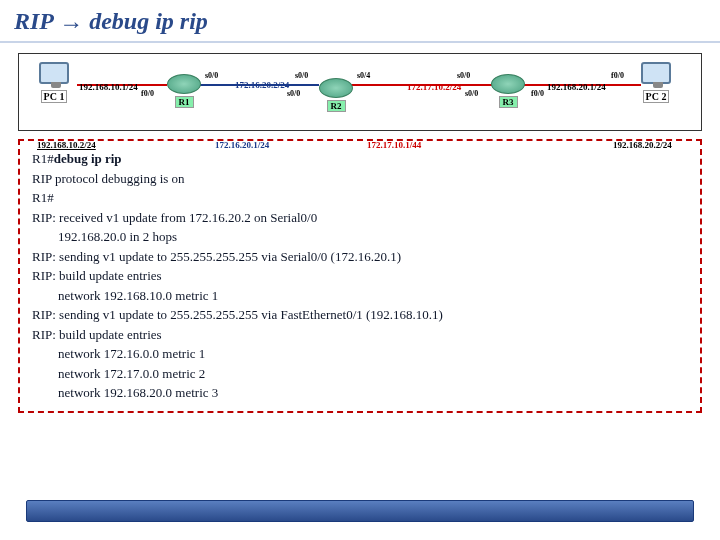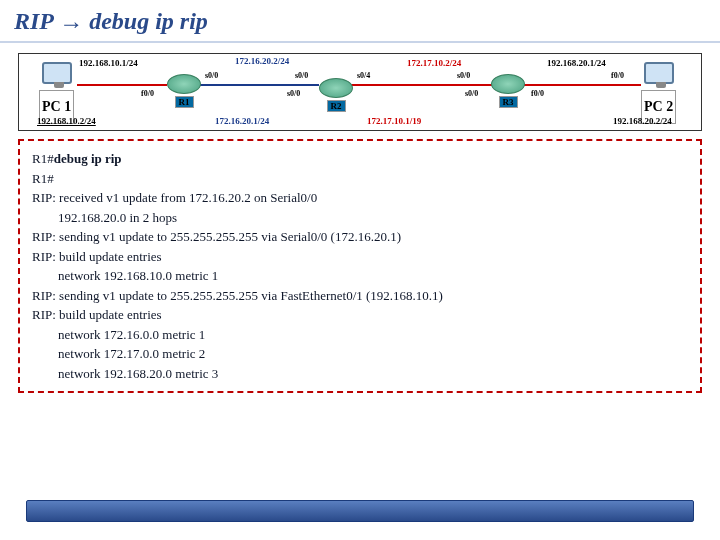--- a/index.html
+++ b/index.html
@@ -45,57 +45,58 @@
   }
   .monitor::after {
     content: '';
     position: absolute;
     bottom: -6px; left: 10px;
     width: 10px; height: 6px;
     background: #888;
     border-radius: 0 0 2px 2px;
   }
   .pc-label {
-    font-size: 14px;
+    font-size: 10px;
     font-weight: bold;
     background: #fff;
     border: 1px solid #999;
-    padding: 8px 2px;
+    padding: 0 2px;
     margin-top: 6px;
   }
   .router {
     display: flex;
     flex-direction: column;
     align-items: center;
   }
   .router-body {
     width: 34px; height: 20px;
     background: radial-gradient(#8fd4b8, #4aa080);
     border-radius: 50%;
     border: 1px solid #3a8060;
   }
   .router-label {
     font-size: 9px;
     font-weight: bold;
-    background: #0369a1;
+    background: #86efac;
     border: 1px solid #999;
     padding: 0 3px;
     margin-top: 2px;
   }
   .wire {
     position: absolute;
     height: 2px;
     background: #c00;
   }
   .wire.blue { background: #1a3a8a; }
   .iplabel {
     position: absolute;
     font-size: 9px;
     font-weight: bold;
     white-space: nowrap;
+    margin-top: 24px;
   }
   .iplabel.red { color: #c00; }
   .iplabel.blue { color: #1a3a8a; }
   .iflabel {
     position: absolute;
     font-size: 8px;
     font-weight: bold;
     white-space: nowrap;
   }
   .terminal {
@@ -161,36 +162,37 @@
     <div class="pc-label">PC 2</div>
   </div>
 
   <div class="iplabel" style="left:60px; top:4px;">192.168.10.1/24</div>
   <div class="iplabel blue" style="left:216px; top:2px;">172.16.20.2/24</div>
   <div class="iplabel red" style="left:388px; top:4px;">172.17.10.2/24</div>
   <div class="iplabel" style="left:528px; top:4px;">192.168.20.1/24</div>
 
   <div class="iplabel" style="left:18px; top:62px;text-decoration:underline;">192.168.10.2/24</div>
   <div class="iplabel blue" style="left:196px; top:62px;">172.16.20.1/24</div>
-  <div class="iplabel red" style="left:348px; top:62px;">172.17.10.1/19</div>
+  <div class="iplabel red" style="left:348px; top:62px;">172.17.10.1/44</div>
   <div class="iplabel" style="left:594px; top:62px;">192.168.20.2/24</div>
 
   <div class="iflabel" style="left:122px; top:35px;">f0/0</div>
   <div class="iflabel" style="left:186px; top:17px;">s0/0</div>
   <div class="iflabel" style="left:276px; top:17px;">s0/0</div>
   <div class="iflabel" style="left:268px; top:35px;">s0/0</div>
   <div class="iflabel" style="left:338px; top:17px;">s0/4</div>
   <div class="iflabel" style="left:446px; top:35px;">s0/0</div>
   <div class="iflabel" style="left:438px; top:17px;">s0/0</div>
   <div class="iflabel" style="left:512px; top:35px;">f0/0</div>
   <div class="iflabel" style="left:592px; top:17px;">f0/0</div>
 </div>
 
 <div class="terminal">
   <div>R1#<span class="bold">debug ip rip</span></div>
+  <div>RIP protocol debugging is on</div>
   <div>R1#</div>
   <div>RIP: received v1 update from 172.16.20.2 on Serial0/0</div>
   <div class="indent1">192.168.20.0 in 2 hops</div>
   <div>RIP: sending v1 update to 255.255.255.255 via Serial0/0 (172.16.20.1)</div>
   <div>RIP: build update entries</div>
   <div class="indent1">network 192.168.10.0 metric 1</div>
   <div>RIP: sending v1 update to 255.255.255.255 via FastEthernet0/1 (192.168.10.1)</div>
   <div>RIP: build update entries</div>
   <div class="indent1">network 172.16.0.0 metric 1</div>
   <div class="indent1">network 172.17.0.0 metric 2</div>

